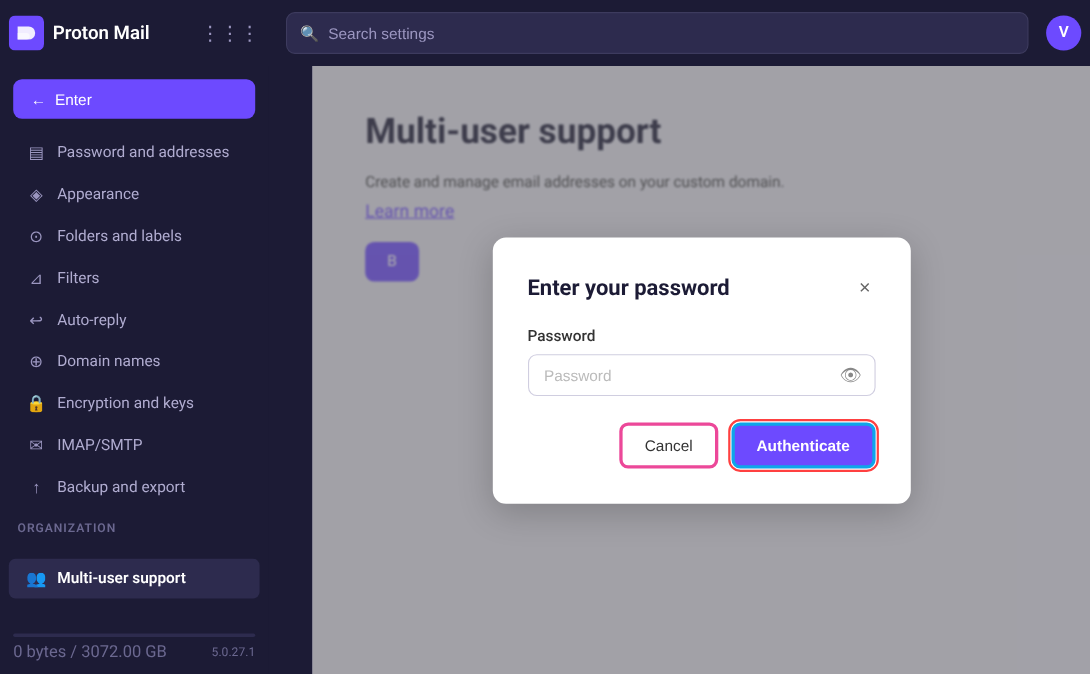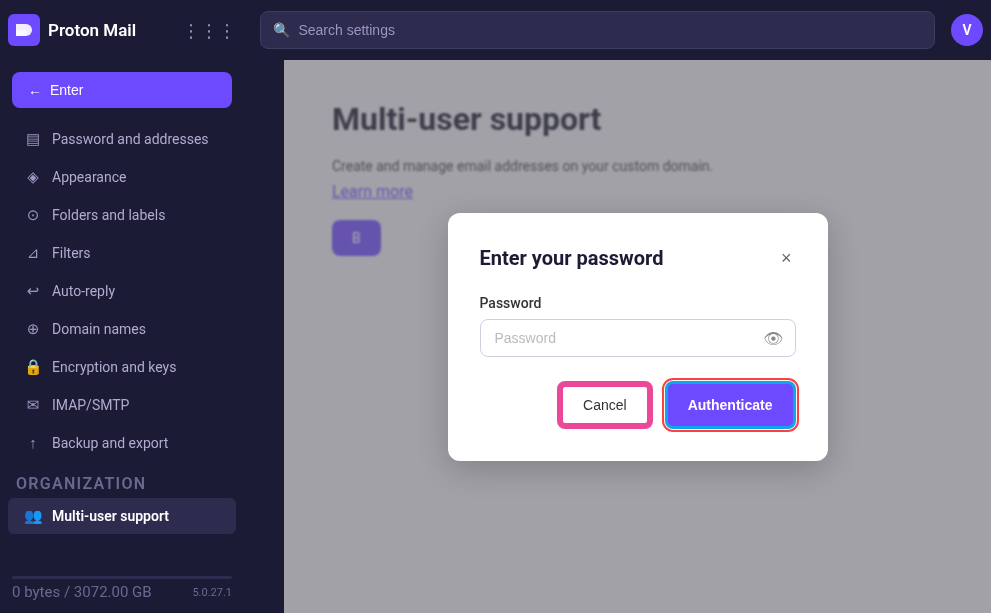--- a/index.html
+++ b/index.html
@@ -123,22 +123,22 @@
       margin: 1px 8px;
     }
     .nav-item.active {
       background: #2d2b4e;
       color: #fff;
       font-weight: 600;
     }
     .nav-item .nav-icon { font-size: 15px; color: #9b96c0; width: 18px; text-align: center; }
     .nav-item.active .nav-icon { color: #b0acd0; }
     .org-label {
-      padding: 12px 16px 4px 16px;
-      font-size: 16px;
+      padding: 12px 16px 20px 16px;
+      font-size: 11px;
       font-weight: 600;
       color: #6b6890;
       letter-spacing: 0.08em;
       text-transform: uppercase;
     }
     .storage-bar-wrap {
       width: 100%;
       height: 3px;
       background: #2d2b4e;
       border-radius: 2px;
@@ -253,21 +253,21 @@
       cursor: pointer;
       font-size: 16px;
     }
     .modal-actions {
       display: flex;
       justify-content: flex-end;
       gap: 12px;
     }
     .btn-cancel {
       background: #fff;
-      border: 6px solid #ec4899;
+      border: 3px solid #ec4899;
       border-radius: 8px;
       padding: 10px 20px;
       font-size: 14px;
       font-weight: 500;
       color: #333;
       cursor: pointer;
     }
     .btn-authenticate {
       background: #6d4aff;
       border: 3px solid #0ea5e9;

